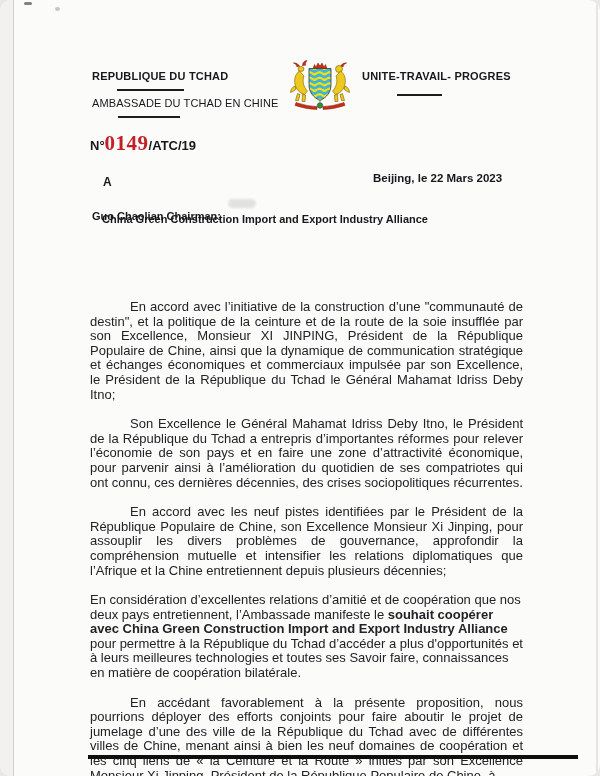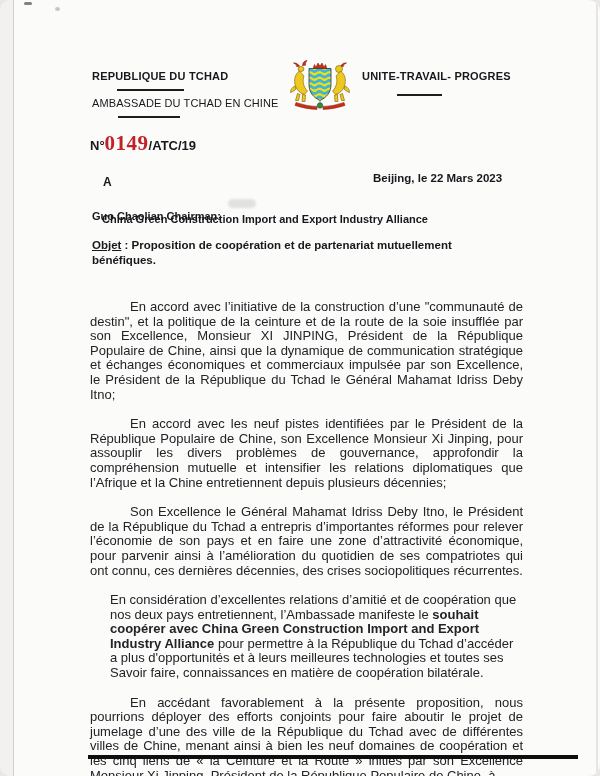--- a/index.html
+++ b/index.html
@@ -28,21 +28,21 @@
   
   .salutation{position:absolute;left:103px;top:175px;font-size:12px;font-weight:bold;color:#17181c;}
   .rcpt-name{position:absolute;left:92px;top:210px;font-size:11px;font-weight:bold;color:#17181c;}
   .rcpt-org{position:absolute;left:92px;top:213px;font-size:11px;font-weight:bold;color:#17181c;margin-left:10px;}
   
   .subject{position:absolute;left:92px;top:238px;width:404px;font-size:11.5px;font-weight:bold;line-height:14.5px;color:#17181c;}
   .subject .u{text-decoration:underline;}
   
   .body{position:absolute;left:90px;top:300px;width:433px;font-size:13px;line-height:14.6px;color:#222327;}
   .body p{margin:0 0 15px 0;text-align:justify;text-indent:40px;}
-  .body p.flat{text-indent:0;text-align:left;margin-left:20px;}
+  .body p.flat{text-indent:0;text-align:left;}
   .b{font-weight:bold;}
   
   .footer-rule{position:absolute;left:88px;top:755px;width:490px;height:4px;background:#0e0e0e;}
   .footer-text{position:absolute;left:72px;top:762px;width:462px;text-align:center;font-size:9.5px;font-weight:bold;color:#1d1e22;letter-spacing:.1px;white-space:nowrap;}
 </style>
 </head>
 <body>
 
 <div class="page">
 
@@ -111,27 +111,24 @@
     <span class="ref-prefix">N°</span>
       <span class="ref-number">0149</span>
       <span class="ref-suffix">/ATC/19</span>
   </div>
   <div class="date">Beijing, le 22 Mars 2023</div>
 
   <div class="salutation">A</div>
   <div class="rcpt-name">Guo Chaolian Chairman:</div>
   <div class="rcpt-org">China Green Construction Import and Export Industry Alliance</div>
 
-  <div class="subject">
-    <span class="u">Objet</span><span> : Proposition de coopération et de partenariat mutuellement bénéfiques.</span>
-  </div>
 
   <div class="body">
     <p>En accord avec l’initiative de la construction d’une "communauté de destin", et la politique de la ceinture et de la route de la soie insufflée par son Excellence, Monsieur XI JINPING, Président de la République Populaire de Chine, ainsi que la dynamique de communication stratégique et échanges économiques et commerciaux impulsée par son Excellence, le Président de la République du Tchad le Général Mahamat Idriss Deby Itno;</p>
+    <p>Son Excellence le Général Mahamat Idriss Deby Itno, le Président de la République du Tchad a entrepris d’importantes réformes pour relever l’économie de son pays et en faire une zone d’attractivité économique, pour parvenir ainsi à l’amélioration du quotidien de ses compatriotes qui ont connu, ces dernières décennies, des crises sociopolitiques récurrentes.</p>
     <p>En accord avec les neuf pistes identifiées par le Président de la République Populaire de Chine, son Excellence Monsieur Xi Jinping, pour assouplir les divers problèmes de gouvernance, approfondir la compréhension mutuelle et intensifier les relations diplomatiques que l’Afrique et la Chine entretiennent depuis plusieurs décennies;</p>
-    <p>Son Excellence le Général Mahamat Idriss Deby Itno, le Président de la République du Tchad a entrepris d’importantes réformes pour relever l’économie de son pays et en faire une zone d’attractivité économique, pour parvenir ainsi à l’amélioration du quotidien de ses compatriotes qui ont connu, ces dernières décennies, des crises sociopolitiques récurrentes.</p>
     <p class="flat"><span>En considération d’excellentes relations d’amitié et de coopération que nos deux pays entretiennent, l’Ambassade manifeste le </span><span class="b">souhait coopérer avec  China Green Construction Import and Export Industry Alliance</span><span> pour permettre à la République du Tchad d’accéder a plus d'opportunités et à leurs meilleures technologies et toutes ses Savoir faire, connaissances en matière de coopération bilatérale.</span></p>
     <p>En accédant favorablement à la présente proposition, nous pourrions déployer des efforts conjoints pour faire aboutir le projet de jumelage d’une des ville de la République du Tchad avec de différentes villes de Chine, menant ainsi à bien les neuf domaines de coopération et les cinq liens de « la Ceinture et la Route » initiés par son Excellence Monsieur Xi Jinping, Président de la République Populaire de Chine, à</p>
   </div>
 
   <div class="footer-rule"></div>
 
 </div>
 
 </body></html>

